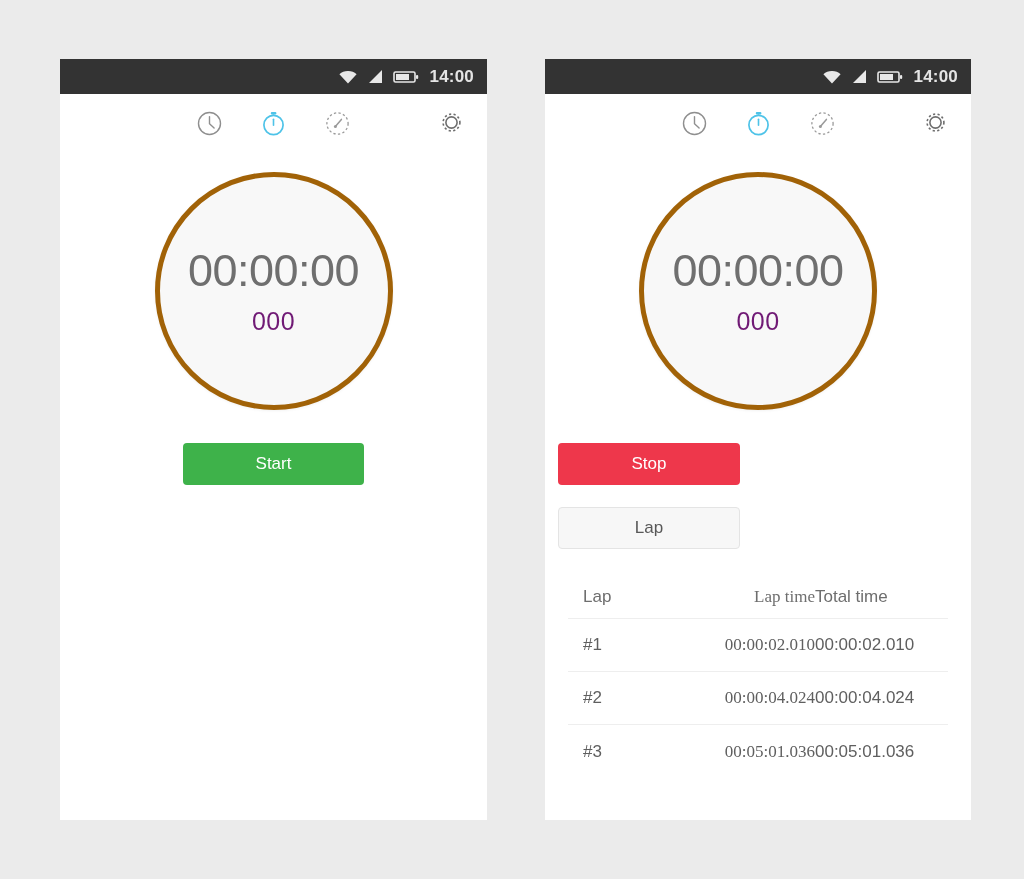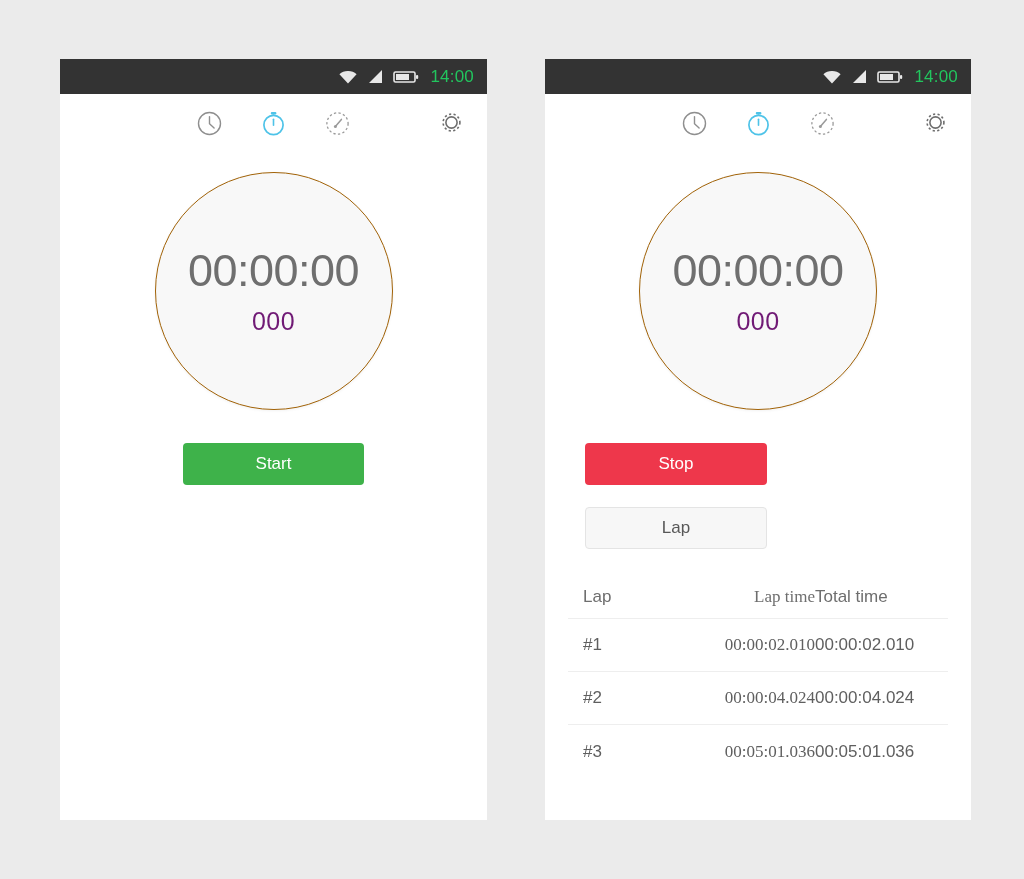--- a/index.html
+++ b/index.html
@@ -36,24 +36,25 @@
     height: 35px;
     background: #333333;
     display: flex;
     align-items: center;
     justify-content: flex-end;
     padding-right: 13px;
     gap: 9px;
   }
   .statusbar .sb-icon { display: flex; align-items: center; }
   .sb-time {
-    color: #22c55e;
+    color: #e5e5e5;
     font-size: 17px;
     letter-spacing: .2px;
     margin-left: 2px;
+    font-weight: bold;
   }
 
   
   .tabrow {
     position: relative;
     height: 62px;
   }
   .tabs {
     position: absolute;
     left: 0; right: 0; top: 0;
@@ -87,21 +88,21 @@
   .dial-wrap {
     display: flex;
     justify-content: center;
     margin-top: 16px;
   }
   .dial {
     width: 238px;
     height: 238px;
     border-radius: 50%;
     background: #f8f8f8;
-    border: 1px solid #a16207;
+    border: 5px solid #a16207;
     box-shadow: 0 1px 3px rgba(0,0,0,.055);
     display: flex;
     flex-direction: column;
     align-items: center;
     justify-content: center;
   }
   .dial-main {
     font-size: 45px;
     color: #6f6f6f;
     font-weight: 400;
@@ -115,21 +116,21 @@
     line-height: 1;
     letter-spacing: .5px;
   }
 
   
   .actions {
     margin-top: 33px;
     display: flex;
     justify-content: center;
     gap: 22px;
-    padding: 0 40px;
+    padding: 0 13px;
   }
   .actions.split { justify-content: space-between; flex-direction: column; }
   .btn {
     height: 42px;
     border-radius: 4px;
     border: none;
     font-family: "Liberation Sans", sans-serif;
     font-size: 17px;
     display: flex;
     align-items: center;

